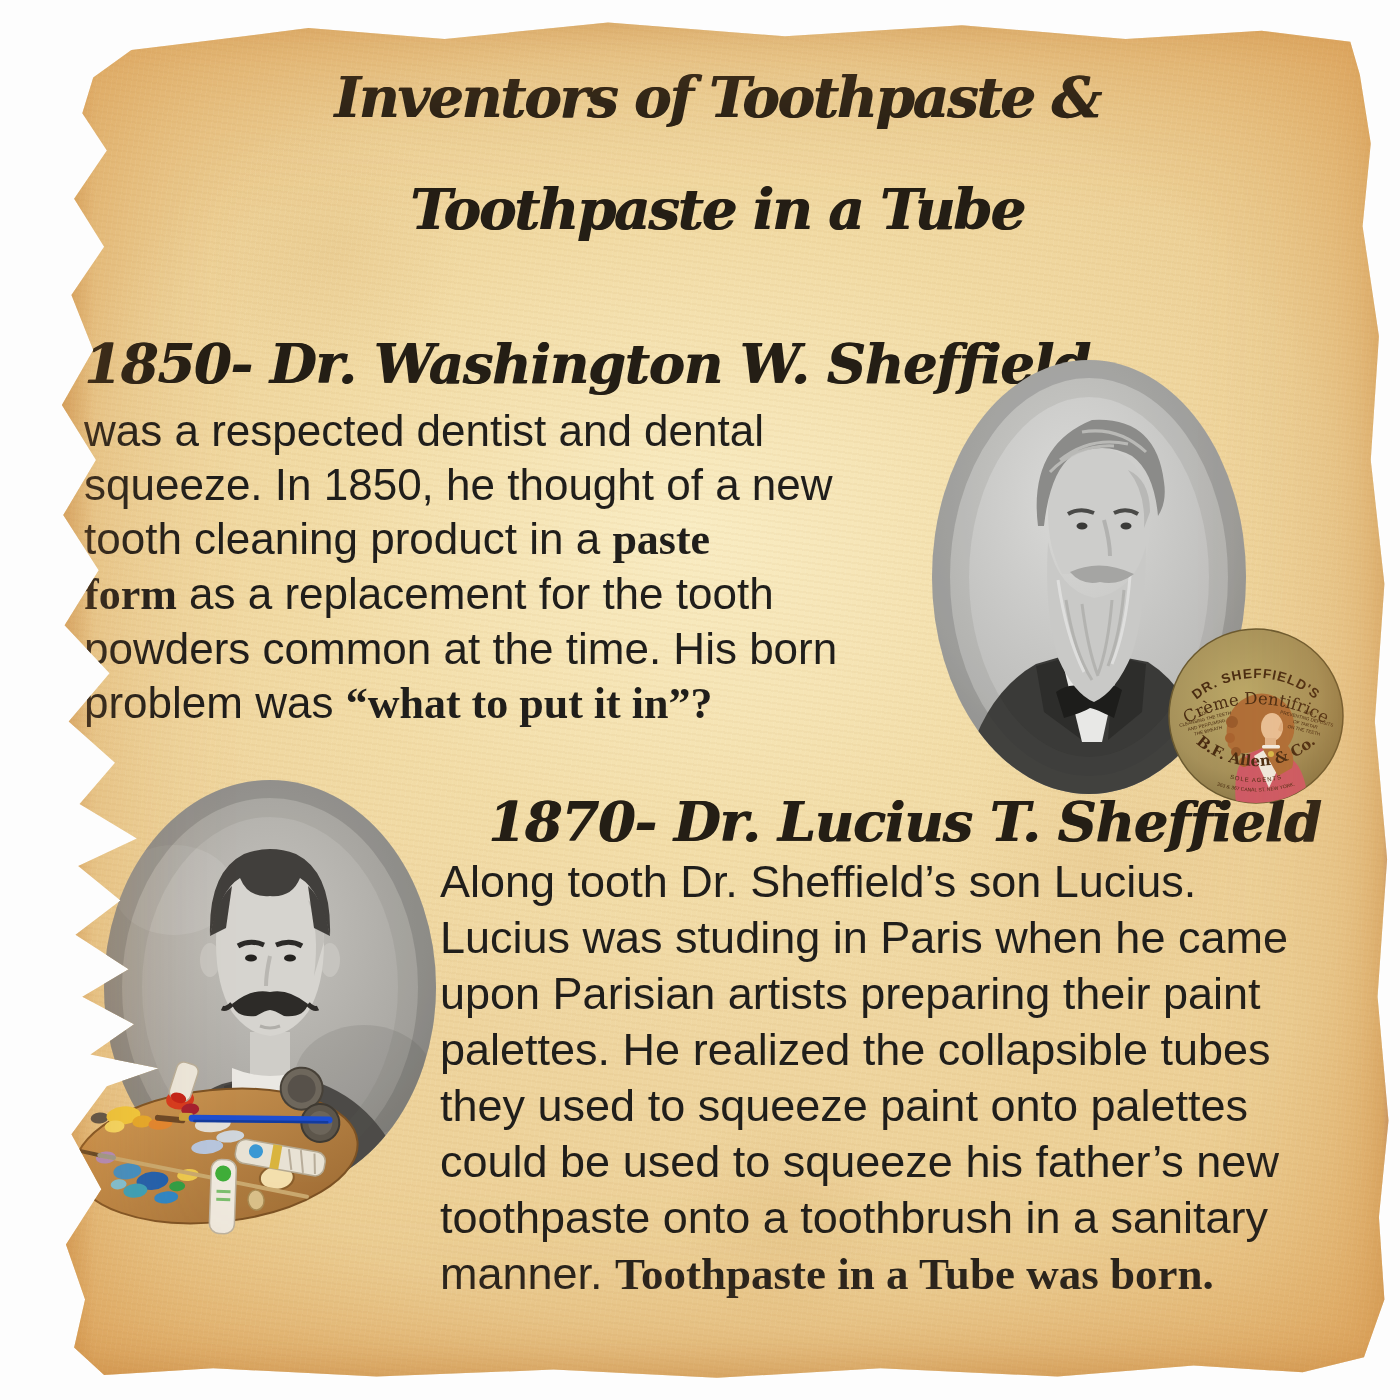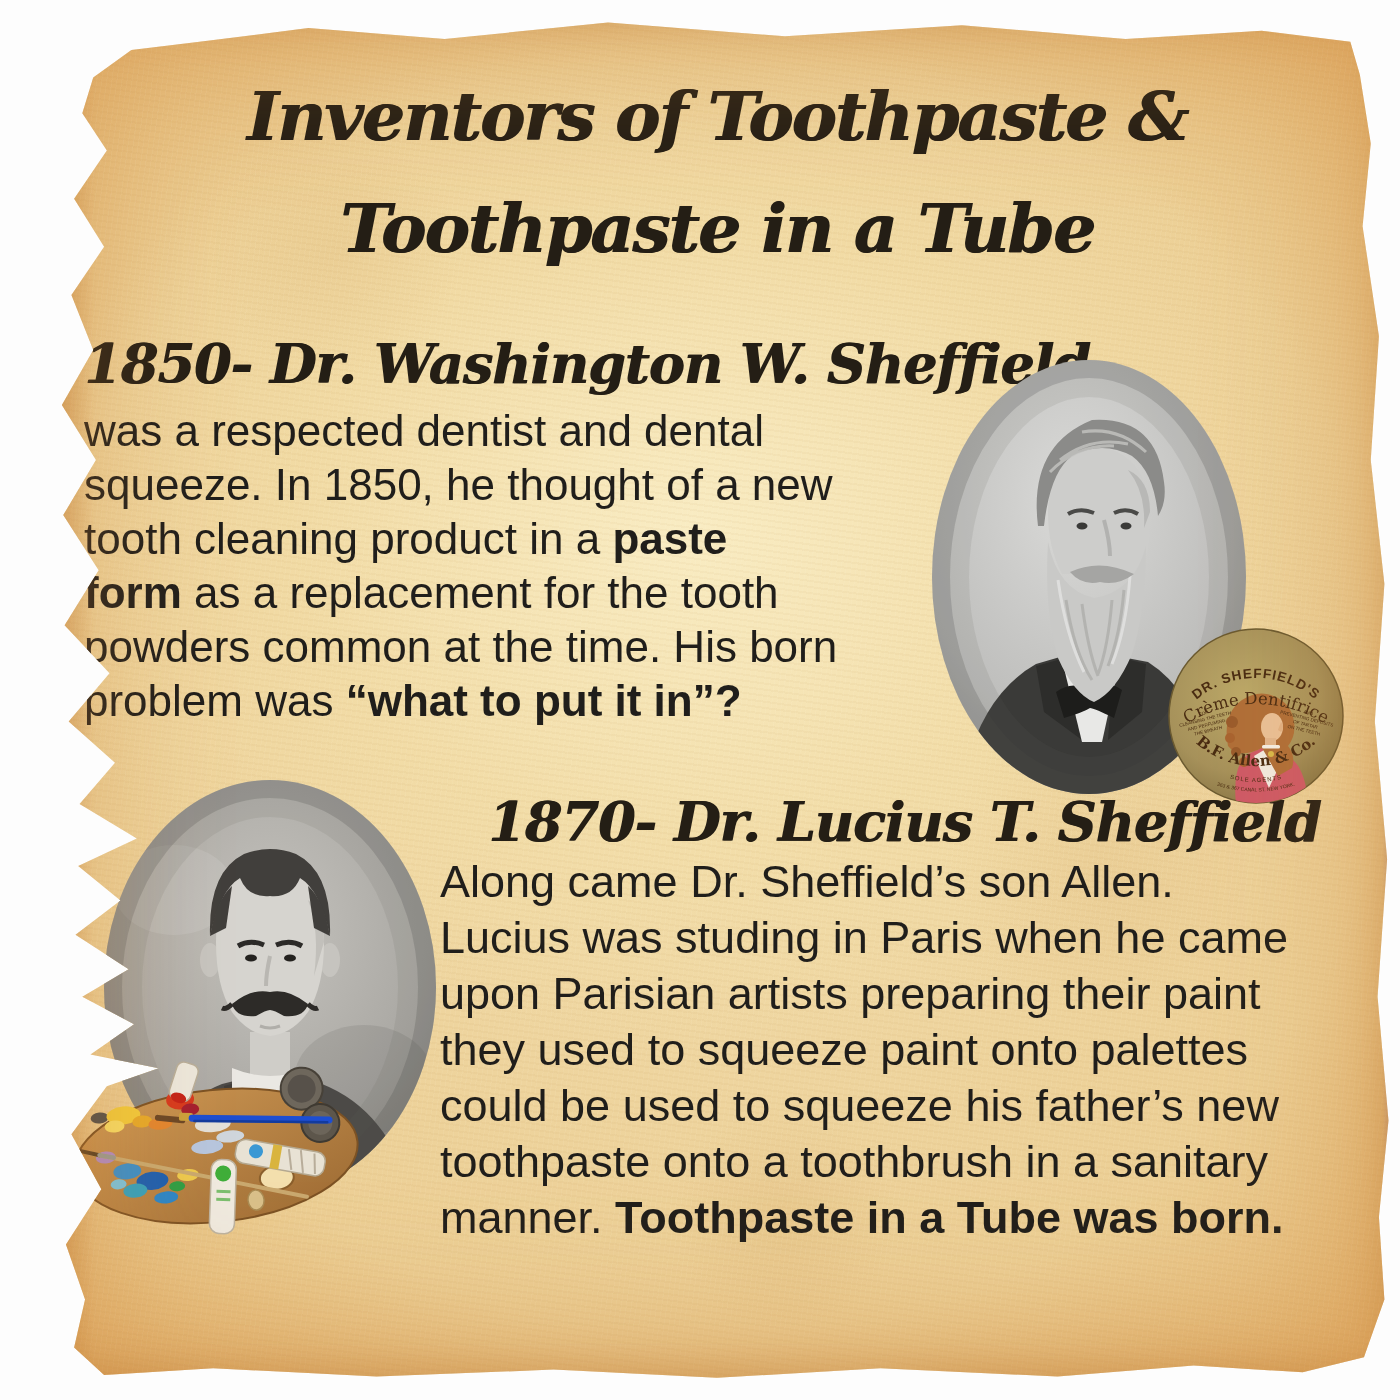--- a/index.html
+++ b/index.html
@@ -44,35 +44,35 @@
   .burn-left {
     position:absolute; left:0; top:0; width:58px; height:100%; z-index:5; pointer-events:none;
     background:linear-gradient(to right, rgba(154,84,16,.50), rgba(190,118,44,.26) 55%, rgba(0,0,0,0));
   }
   .edge-right {
     position:absolute; right:0; top:0; width:16px; height:100%; z-index:5; pointer-events:none;
     background:linear-gradient(to right, rgba(0,0,0,0), rgba(118,96,172,.30) 70%, rgba(92,70,152,.55));
   }
   
   .poster-title {
-    position:absolute; left:0; right:0; top:54px; z-index:2; text-align:center;
+    position:absolute; left:0; right:0; top:35px; z-index:2; text-align:center;
     font-family:"DejaVu Serif",serif; font-style:italic; font-weight:700;
-    font-size:68px; line-height:112px; letter-spacing:-2px; color:#241e15;
+    font-size:56px; line-height:112px; letter-spacing:-2px; color:#241e15;
     text-shadow:1px 0 0 #241e15;
   }
   .script-head {
     position:absolute; z-index:2; white-space:nowrap;
     font-family:"DejaVu Serif",serif; font-style:italic; font-weight:700;
     font-size:54px; letter-spacing:-1px; color:#241e15; text-shadow:1px 0 0 #241e15;
   }
   .body-col { position:absolute; z-index:2; color:#201e1b; }
   .body-1850 { left:48px; top:398px; font-size:44px; line-height:54px; }
   .body-1870 { left:404px; top:848px; font-size:45px; line-height:56px; }
   .tl { white-space:nowrap; }
-  .tl b { font-weight:700; }
+  .tl b { font-weight:700;font-family:Liberation Serif, serif; }
   
   .art { position:absolute; z-index:2; }
   .portrait-1 { left:896px;  top:354px;  width:315px; height:435px; }
   .badge-art  { left:1130px; top:620px;  width:180px; height:180px; z-index:3; }
   .portrait-2 { left:68px;   top:774px;  width:332px; height:415px; }
   .palette-art{ left:30px;   top:1048px; width:330px; height:185px; z-index:3; }
 </style>
 </head>
 <body>
 
@@ -198,23 +198,24 @@
         <textPath href="#arc-agents" startOffset="50%" text-anchor="middle">SOLE AGENTS</textPath>
       </text>
       <text font-family="Liberation Sans, sans-serif" font-size="5" fill="#4a2c12">
         <textPath href="#arc-addr" startOffset="50%" text-anchor="middle">363 &amp; 367 CANAL ST. NEW YORK.</textPath>
       </text>
     </svg>
 
     <h2 class="script-head" style="left:404px; top:784px;margin-left:48px;"><span>1870-</span>&nbsp;<span>Dr. Lucius T. Sheffield</span></h2>
 
     <div class="body-col body-1870">
-      <div class="tl">Along came Dr. Sheffield’s son Allen.</div>
+      <div class="tl">Along tooth Dr. Sheffield’s son Lucius.</div>
       <div class="tl">Lucius was studing in Paris when he came</div>
       <div class="tl">upon Parisian artists preparing their paint</div>
+      <div class="tl">palettes. He realized the collapsible tubes</div>
       <div class="tl">they used to squeeze paint onto palettes</div>
       <div class="tl">could be used to squeeze his father’s new</div>
       <div class="tl">toothpaste onto a toothbrush in a sanitary</div>
       <div class="tl"><span>manner. </span><b>Toothpaste in a Tube was born.</b></div>
     </div>
 
     <svg class="art portrait-2" viewBox="0 0 332 415">
       <defs>
         <radialGradient id="p2bg" cx="50%" cy="36%" r="80%">
           <stop offset="0" stop-color="#c4c2bd"></stop>

